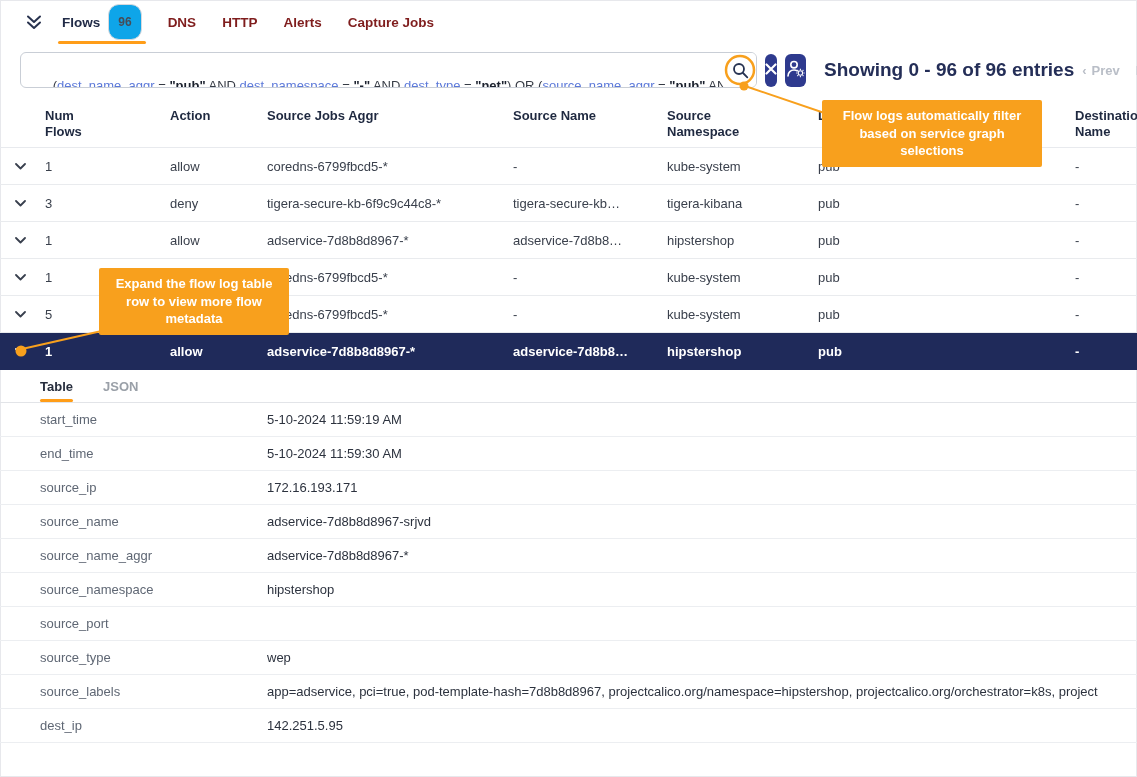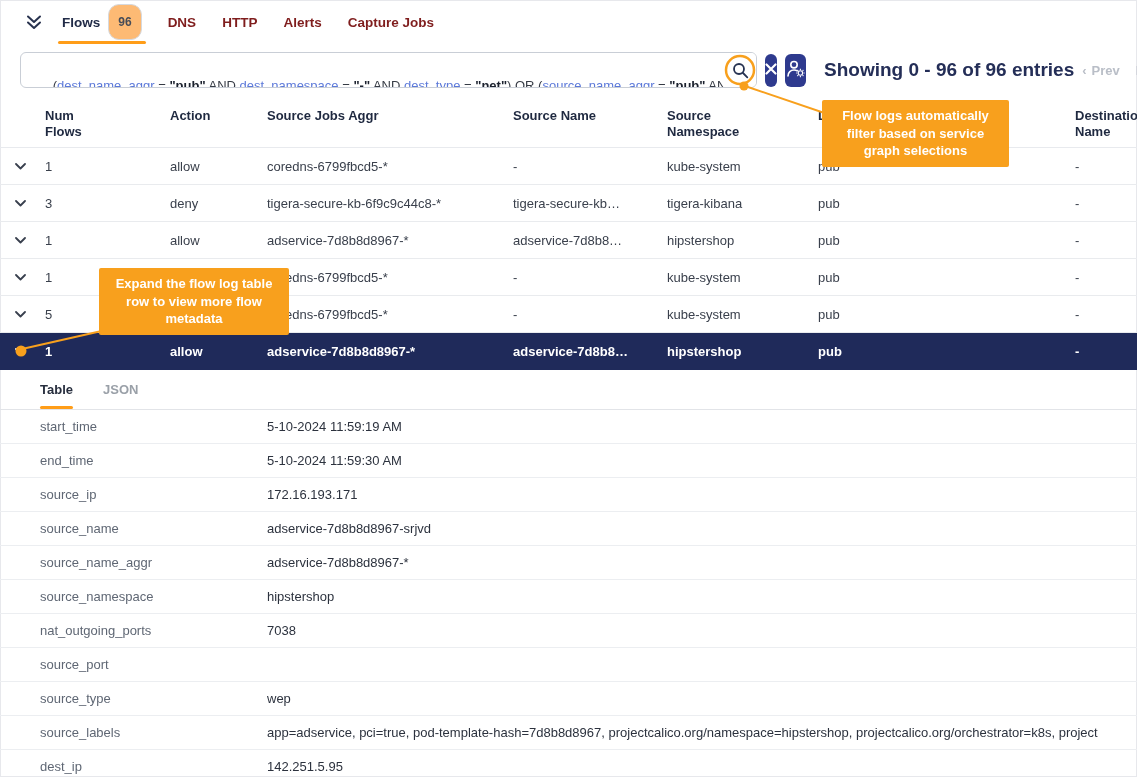--- a/index.html
+++ b/index.html
@@ -10,21 +10,21 @@
 
   
   .tabs-bar { display:flex; align-items:stretch; height:44px; padding-left:26px; }
   .collapse-btn { display:flex; align-items:center; margin-right:20px; color:#28324e; cursor:pointer; }
   .tabs { display:flex; }
   .tab { position:relative; display:flex; align-items:center; gap:8px; margin-right:26px;
          color:#7f1d1d; font-weight:700; font-size:13.5px; cursor:pointer; white-space:nowrap; }
   .tab.active { color:#212b47; }
   .tab.active::after { content:""; position:absolute; left:-4px; right:-4px; bottom:0;
          height:3px; background:#ff9d18; border-radius:2px; }
-  .tab-badge { background:#fdba74; border:1px solid #d6d9de; border-radius:11px;
+  .tab-badge { background:#0ea5e9; border:1px solid #d6d9de; border-radius:11px;
          padding:10px 9px; font-size:12px; font-weight:600; color:#464c57; }
 
   
   .filter-bar { display:flex; align-items:center; height:52px; padding:0 20px; gap:8px; }
   .query-box { position:relative; flex:none; width:737px; height:36px; background:#fff;
          border:1px solid #c9ced6; border-radius:6px; display:flex; align-items:center; overflow:hidden; }
   .query-text { white-space:pre; overflow:hidden; font-size:13px; padding-left:10px;
          color:#363b45; flex:1; }
   .q-f { color:#5c79d9; }
   .q-v { color:#1b212e; font-weight:700; }
@@ -46,37 +46,37 @@
   .thead { min-height:52px; align-items:start; padding-top:12px; border-bottom:1px solid #e8eaee; }
   .th { font-size:13px; font-weight:700; color:#1f2940; white-space:pre-line;
          line-height:1.25; padding-left:5px; overflow:hidden; }
   .flow-row { height:37px; border-bottom:1px solid #e9ebee; font-size:13px; color:#3a404c; cursor:pointer; }
   .flow-row .cell { padding-left:5px; white-space:nowrap; overflow:hidden; }
   .flow-row.selected { background:#1f2a5a; color:#fff; font-weight:700; border-bottom-color:#1f2a5a; }
   .chev { display:flex; justify-content:center; color:#39404e; }
   .flow-row.selected .chev { color:#fff; }
 
   
-  .detail-tabs { display:flex; gap:30px; padding-left:40px; height:40px; align-items:stretch;
+  .detail-tabs { display:flex; gap:30px; padding-left:40px; height:33px; align-items:stretch;
          border-bottom:1px solid #e2e4e8; }
   .dtab { position:relative; display:flex; align-items:center; font-size:13px; font-weight:700;
          color:#9aa0a8; cursor:pointer; }
   .dtab.active { color:#272e3e; }
   .dtab.active::after { content:""; position:absolute; left:0; right:0; bottom:0; height:3px;
          background:#ff9d18; border-radius:2px; }
   .field-row { display:grid; grid-template-columns:195px 1fr; align-items:center; height:34px;
          padding-left:40px; border-bottom:1px solid #eceef1; font-size:13px; }
   .field-key { color:#5f6774; }
   .field-value { color:#2c323e; white-space:nowrap; overflow:hidden;margin-left:32px; }
 
   
   .overlay { position:absolute; inset:0; z-index:55; pointer-events:none; }
   .callout { position:absolute; z-index:60; background:#f8a01d; color:#fff; font-size:13px;
          font-weight:600; text-align:center; line-height:1.35; padding:7px 10px; border-radius:2px; }
-  .callout-filter { left:822px; top:100px; width:187px; }
+  .callout-filter { left:822px; top:100px; width:220px; }
   .callout-expand { left:99px; top:268px; width:190px; }
 </style>
 </head>
 <body>
 
 <div class="app">
 
   <div class="tabs-bar">
     <span class="collapse-btn">
       <svg width="16" height="15" viewBox="0 0 16 15">
@@ -307,24 +307,20 @@
       <div class="field-row">
         <div class="field-key">source_name_aggr</div>
         <div class="field-value">adservice-7d8b8d8967-*</div>
       </div>
 
       <div class="field-row">
         <div class="field-key">source_namespace</div>
         <div class="field-value">hipstershop</div>
       </div>
 
-      <div class="field-row">
-        <div class="field-key">nat_outgoing_ports</div>
-        <div class="field-value">7038</div>
-      </div>
 
       <div class="field-row">
         <div class="field-key">source_port</div>
         <div class="field-value"></div>
       </div>
 
       <div class="field-row">
         <div class="field-key">source_type</div>
         <div class="field-value">wep</div>
       </div>

